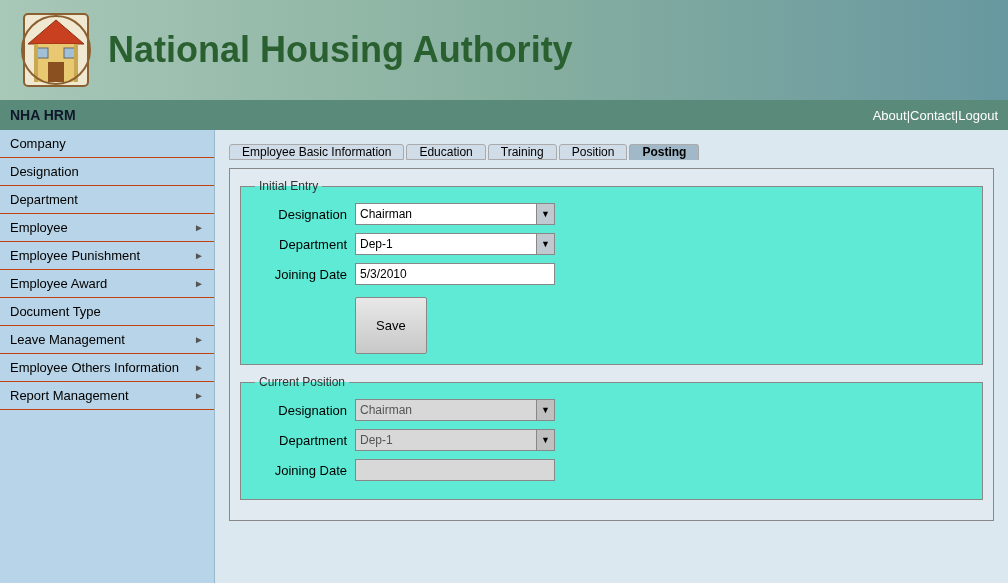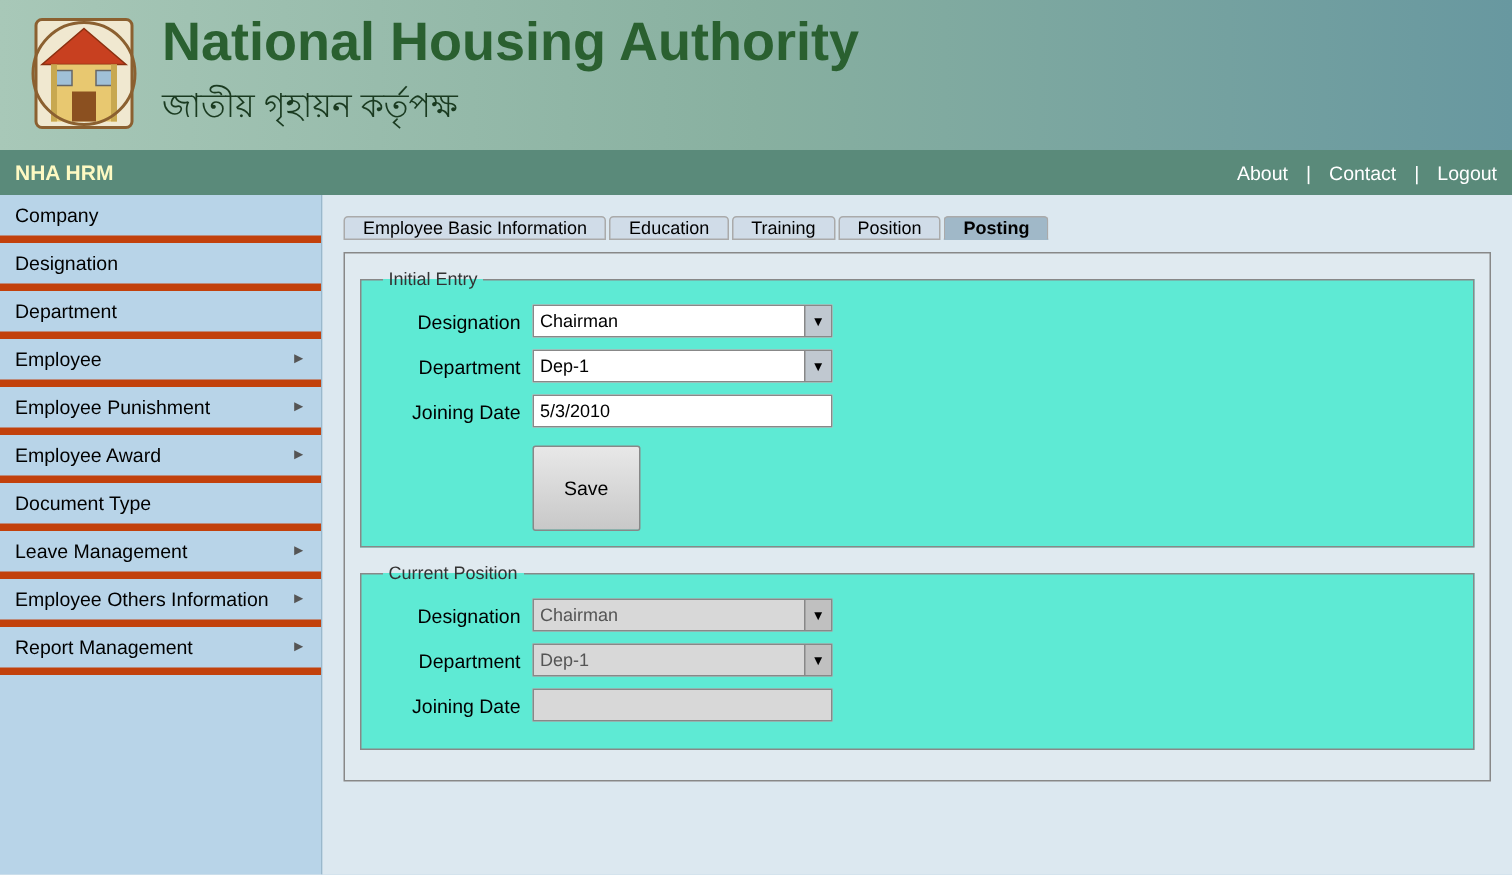--- a/index.html
+++ b/index.html
@@ -41,27 +41,27 @@
     
     #navbar {
       background: #5a8a7a;
       height: 30px;
       display: flex;
       align-items: center;
       padding: 0 10px;
       justify-content: space-between;
     }
     #navbar-title {
-      color: #fef9c3;
+      color: #0f172a;
       font-weight: bold;
       font-size: 14px;
     }
     #navbar-links {
       display: flex;
-      gap: 12px;
+      gap: 0;
     }
     #navbar-links a {
       color: white;
       text-decoration: none;
       font-size: 13px;
     }
     #navbar-links span {
       color: white;
     }
 
@@ -77,21 +77,21 @@
       background: #b8d4e8;
       border-right: 1px solid #9ab8cc;
       overflow-y: auto;
     }
     .sidebar-item {
       display: flex;
       align-items: center;
       justify-content: space-between;
       padding: 6px 10px;
       cursor: pointer;
-      border-bottom: 5px solid #c2410c;
+      border-bottom: 1px solid #c2410c;
       color: #000;
       font-size: 13px;
     }
     .sidebar-item .arrow {
       font-size: 10px;
       color: #555;
     }
 
     
     #content {
@@ -224,21 +224,20 @@
       <rect x="16" y="38" width="12" height="10" fill="#a0c0d8" stroke="#666" stroke-width="1"></rect>
       <rect x="44" y="38" width="12" height="10" fill="#a0c0d8" stroke="#666" stroke-width="1"></rect>
 
       <rect x="14" y="34" width="4" height="38" fill="#c8a850"></rect>
       <rect x="54" y="34" width="4" height="38" fill="#c8a850"></rect>
 
       <circle cx="36" cy="40" r="34" fill="none" stroke="#8b6030" stroke-width="2"></circle>
     </svg>
     <div id="org-name">
       <span id="org-name-english">National Housing Authority</span>
-      <span id="org-name-bengali">জাতীয় গৃহায়ন কর্তৃপক্ষ</span>
     </div>
   </div>
 </div>
 
 <div id="navbar">
   <span id="navbar-title">NHA HRM</span>
   <div id="navbar-links">
     <a>About</a>
     <span>|</span>
     <a>Contact</a>

